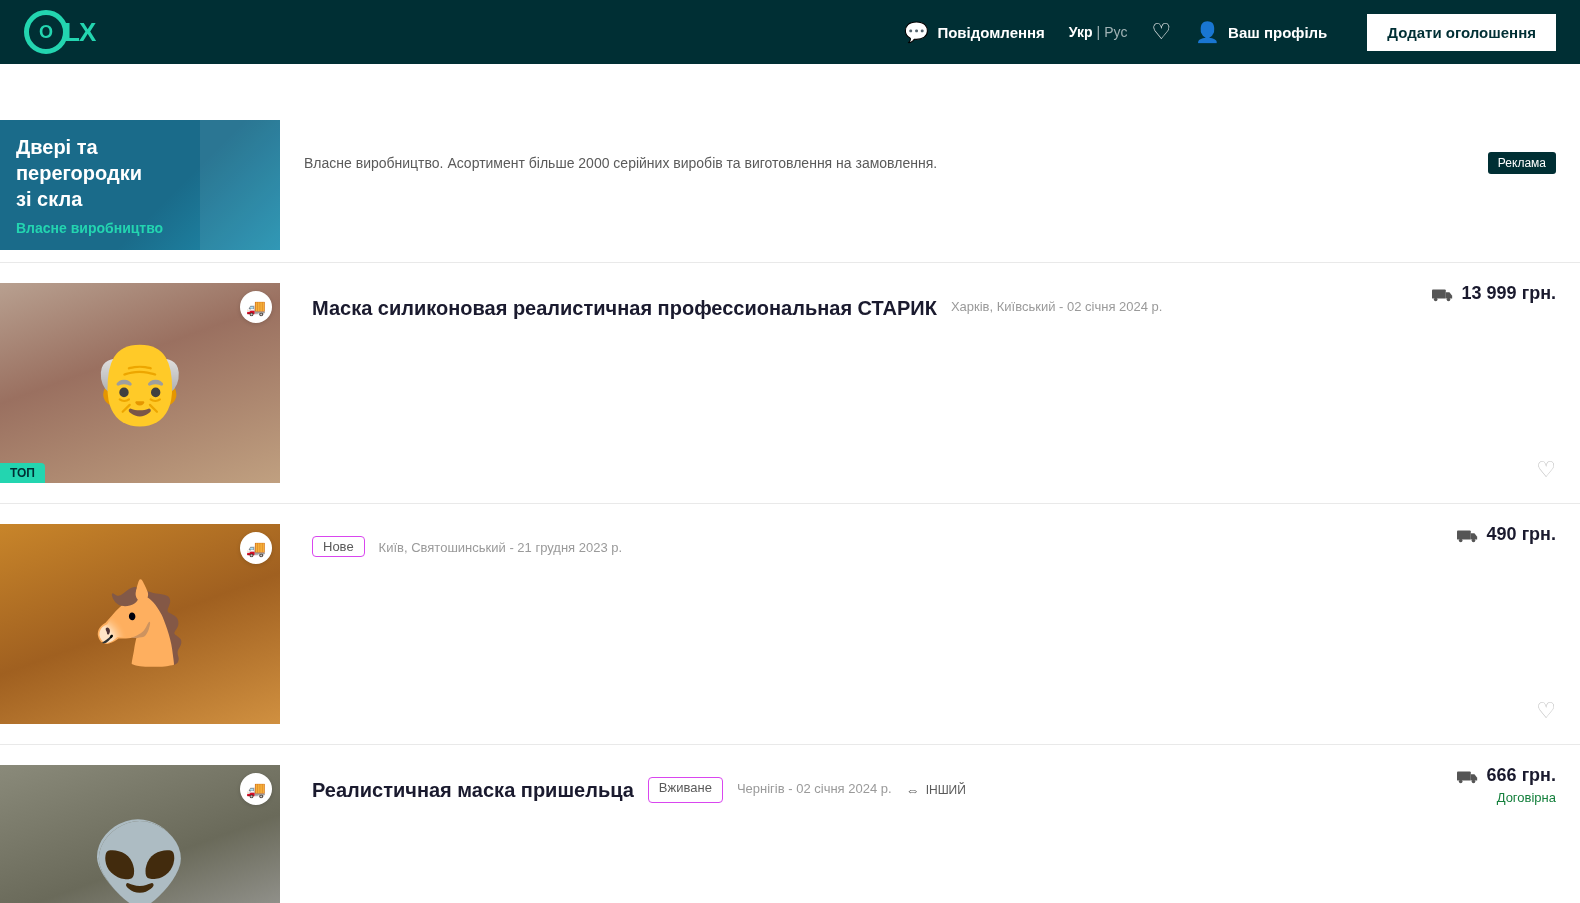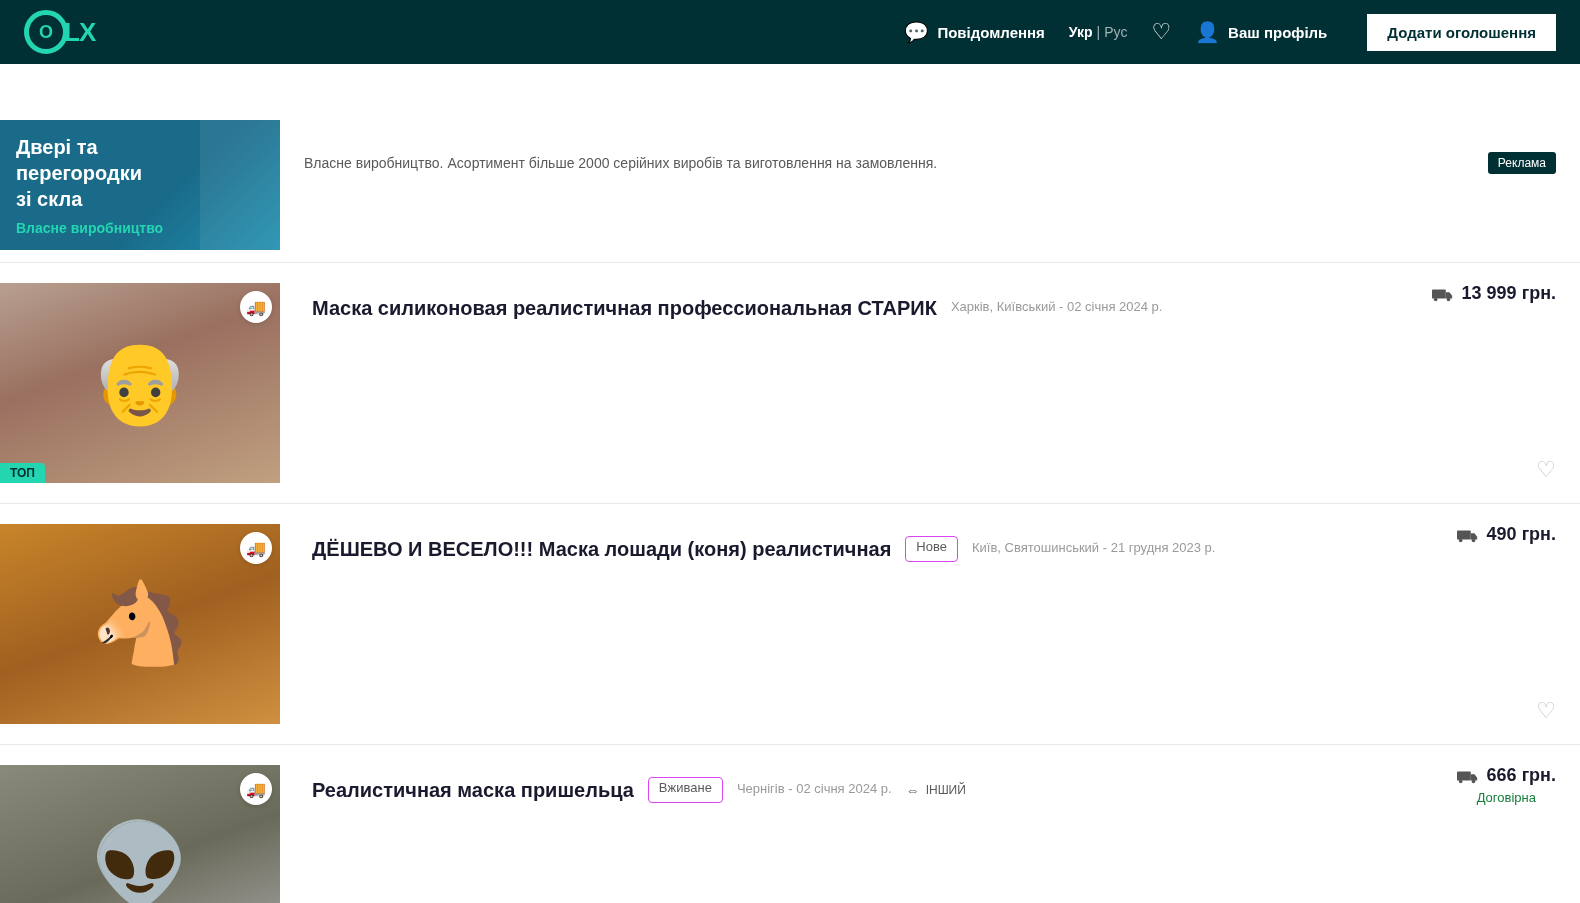--- a/index.html
+++ b/index.html
@@ -265,21 +265,21 @@
       font-size: 13px;
       color: #9a9a9a;
       margin-top: 8px;
     }
     .listing-price-area {
       position: absolute;
       right: 24px;
       top: 20px;
       display: flex;
       flex-direction: column;
-      align-items: center;
+      align-items: flex-end;
       gap: 4px;
     }
     .listing-price-row {
       display: flex;
       align-items: center;
       gap: 8px;
     }
     .price-truck-icon {
       font-size: 18px;
       color: #5a5a5a;
@@ -395,21 +395,20 @@
       </div>
     </div>
     <span class="listing-heart">♡</span>
   </div>
 
   <div class="listing-item">
     <div class="listing-img-wrap img-horse">
       <div class="delivery-icon-overlay">🚚</div>
     </div>
     <div class="listing-content">
-      <div class="listing-title">ДЁШЕВО И ВЕСЕЛО!!! Маска лошади (коня) реалистичная</div>
       <div class="listing-condition">Нове</div>
       <div class="listing-location">
         <span>Київ, Святошинський</span> - <span>21 грудня 2023 р.</span>
       </div>
     </div>
     <div class="listing-price-area">
       <div class="listing-price-row">
         <span class="price-truck-icon">
           <svg class="truck-svg" viewBox="0 0 24 16" fill="none" xmlns="http://www.w3.org/2000/svg">
             <rect x="0" y="3" width="15" height="10" rx="1" fill="#555"></rect>

